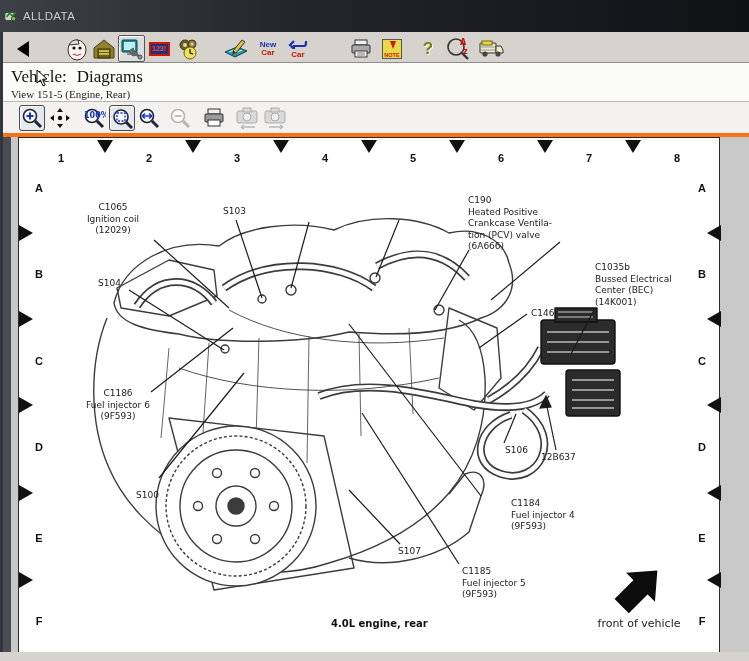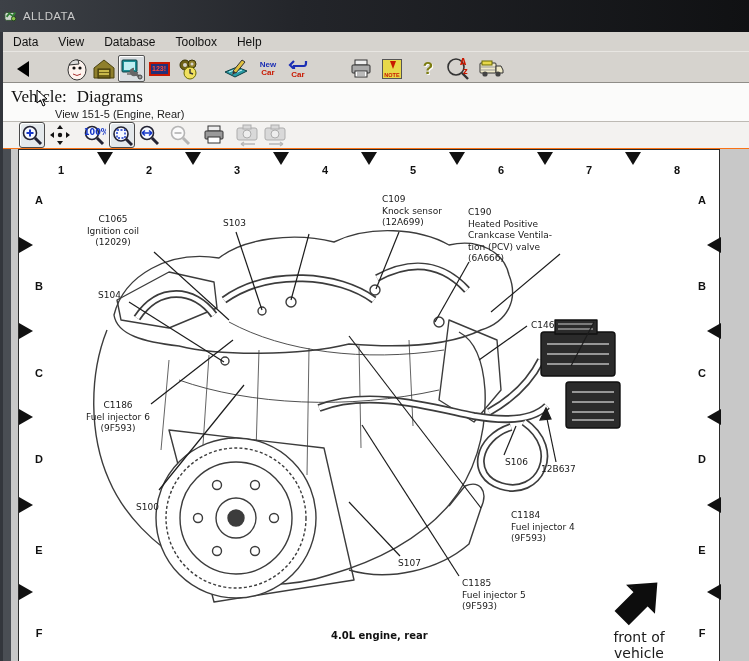--- a/index.html
+++ b/index.html
@@ -33,68 +33,61 @@
   .note-box { width:20px; height:20px; background:#e8d84a; border:1px solid #555; position:relative;
               font-size:5.5px; font-weight:bold; color:#c81800; display:flex; align-items:flex-end; justify-content:center; }
   .note-box .dn-arrow { position:absolute; top:1px; left:7px; width:0; height:0;
               border-left:3px solid transparent; border-right:3px solid transparent; border-top:8px solid #c81800; }
   .help-q { font-size:17px; font-weight:bold; color:#7c7c10; text-shadow:1px 1px 0 #fff; }
 
   
   .view-header { background:#fbfbfa; padding:4px 0 2px 8px; position:relative; height:38px; }
   .view-header .vh-title { font-family:"Liberation Serif", serif; font-size:17px; color:#111; }
   .view-header .vh-title span { margin-right:10px; }
-  .view-header .vh-sub { font-family:Liberation Sans, sans-serif; font-size:11px; color:#222; margin-top:1px;margin-left:44px; }
+  .view-header .vh-sub { font-family:Liberation Serif, serif; font-size:11px; color:#222; margin-top:1px; }
   .cursor-arrow { position:absolute; left:33px; top:6px; }
 
   
-  .zoombar { height:28px; background:#f3f2f0; border-top:1px solid #bdbab4; border-bottom:1px solid #f97316;
+  .zoombar { height:36px; background:#f3f2f0; border-top:1px solid #bdbab4; border-bottom:4px solid #f97316;
              display:flex; align-items:center; }
   .zb-btn { width:26px; height:26px; display:flex; align-items:center; justify-content:center; }
   .zb-active { border:1px solid #4a4a4a; border-radius:3px; background:#e4e9ec; box-shadow:inset 1px 1px 0 #fff; }
 
   
   .page-area { position:relative; height:515px;
                background:linear-gradient(to right,#4a4e54 0px,#4a4e54 8px,#c8c8c8 8px); }
   .page { position:absolute; left:15px; top:0; width:702px; height:515px; background:#fff;
           border:1px solid #2a2a2a; border-bottom:none; }
   .page svg.canvas { position:absolute; left:0; top:0; }
 
   .grid-num { position:absolute; font-size:11px; font-weight:bold; color:#111; width:14px; text-align:center; }
   .grid-letter { position:absolute; font-size:11px; font-weight:bold; color:#111; width:14px; text-align:center; }
 
   .dlabel { position:absolute; font-family:"DejaVu Sans", sans-serif; font-size:9px; line-height:11.5px; color:#1a1a1a; }
   .dlabel.center { text-align:center; }
 
   .caption { position:absolute; font-family:"DejaVu Sans", sans-serif; font-size:10px; font-weight:bold;
              color:#111; }
-  .orient-label { position:absolute; font-family:"DejaVu Sans", sans-serif; font-size:14px; color:#1a1a1a;
+  .orient-label { position:absolute; font-family:"DejaVu Sans", sans-serif; font-size:11px; color:#1a1a1a;
                   width:100px; text-align:center; }
 </style>
 </head>
 <body>
 
 <div class="titlebar">
   <svg class="app-icon" viewBox="0 0 16 16">
     <rect x="1" y="4" width="11" height="9" rx="2" fill="#cfd8cf" stroke="#2a4a2a"></rect>
     <path d="M3,9 L6,5 L10,8 L13,4" stroke="#2e7d32" stroke-width="2" fill="none"></path>
     <circle cx="11" cy="11" r="2.5" fill="#8bc34a" stroke="#1b3a1b"></circle>
   </svg>
   <span class="title-text">ALLDATA</span>
 </div>
 
 <div class="app-frame">
 
-  <div class="menubar">
-    <span class="menu-item">Data</span>
-    <span class="menu-item">View</span>
-    <span class="menu-item">Database</span>
-    <span class="menu-item">Toolbox</span>
-    <span class="menu-item">Help</span>
-  </div>
 
   <div class="toolbar">
     <div class="tb-icon" style="margin-left:8px">
       <div class="back-arrow"></div>
     </div>
     <div class="tb-icon" style="margin-left:30px">
       <svg width="22" height="24" viewBox="0 0 22 24">
         <ellipse cx="11" cy="13" rx="9" ry="10" fill="#fdf3ee" stroke="#333"></ellipse>
         <circle cx="8" cy="11" r="1.6" fill="#111"></circle>
           <circle cx="14" cy="11" r="1.6" fill="#111"></circle>
@@ -400,32 +393,33 @@
       <div class="grid-letter" style="left:676px;top:477px">F</div>
 
       <div class="dlabel center" style="left:44px;top:64px;width:100px">
           <div>C1065</div>
           <div>Ignition coil</div>
           <div>(12029)</div>
         </div>
       <div class="dlabel" style="left:204px;top:68px">
           <div>S103</div>
         </div>
-      <div class="dlabel" style="left:363px;top:44px">
-          <div>C109</div>
-          <div>Knock sensor</div>
-          <div>(12A699)</div>
-        </div>
       <div class="dlabel" style="left:449px;top:57px">
           <div>C190</div>
           <div>Heated Positive</div>
           <div>Crankcase Ventila-</div>
           <div>tion (PCV) valve</div>
           <div>(6A666)</div>
         </div>
+      <div class="dlabel" style="left:576px;top:124px">
+          <div>C1035b</div>
+          <div>Bussed Electrical</div>
+          <div>Center (BEC)</div>
+          <div>(14K001)</div>
+        </div>
       <div class="dlabel" style="left:512px;top:170px">
           <div>C146</div>
         </div>
       <div class="dlabel" style="left:79px;top:140px">
           <div>S104</div>
         </div>
       <div class="dlabel center" style="left:44px;top:250px;width:110px">
           <div>C1186</div>
           <div>Fuel injector 6</div>
           <div>(9F593)</div>

